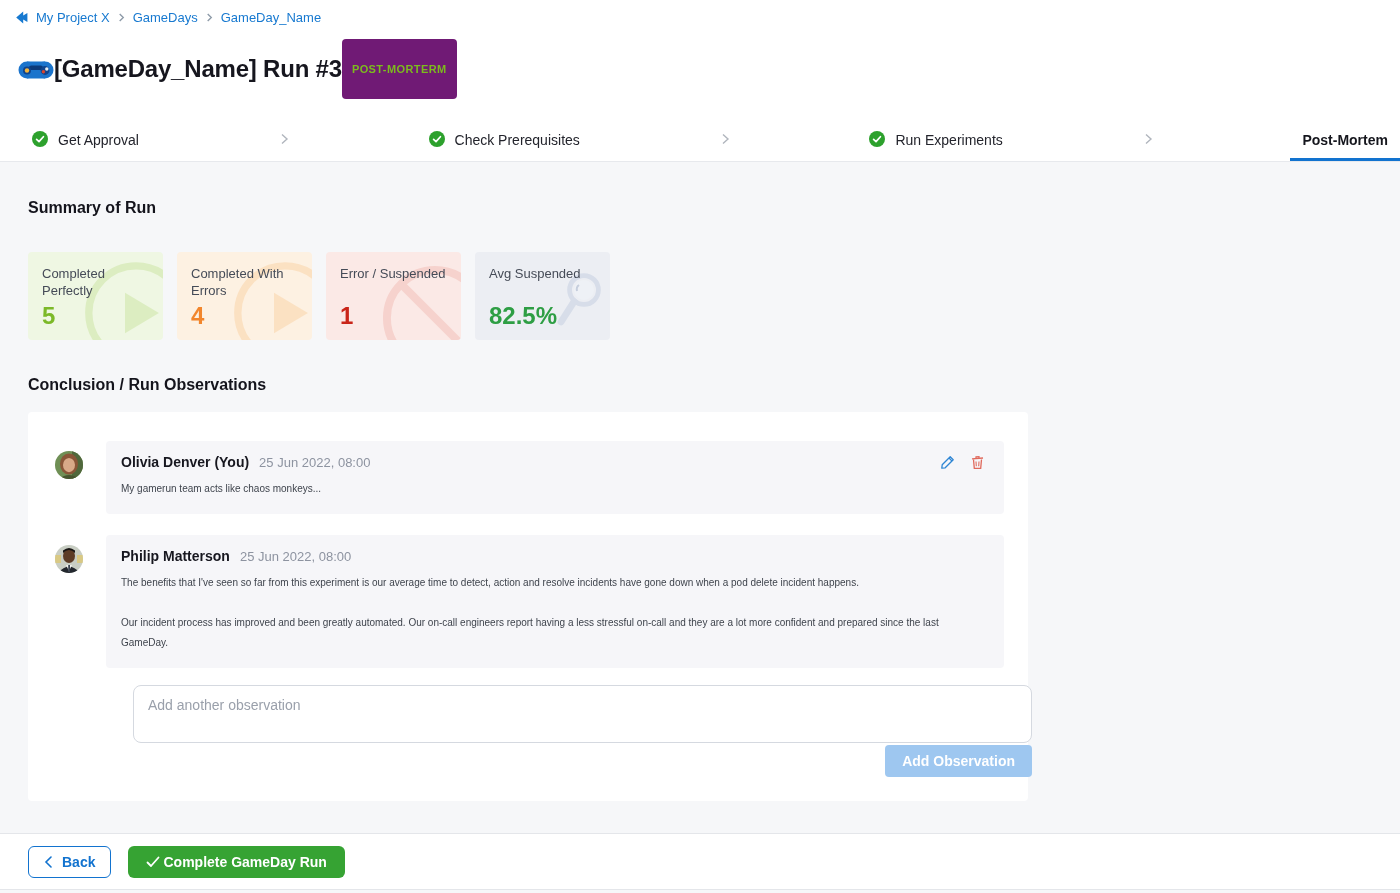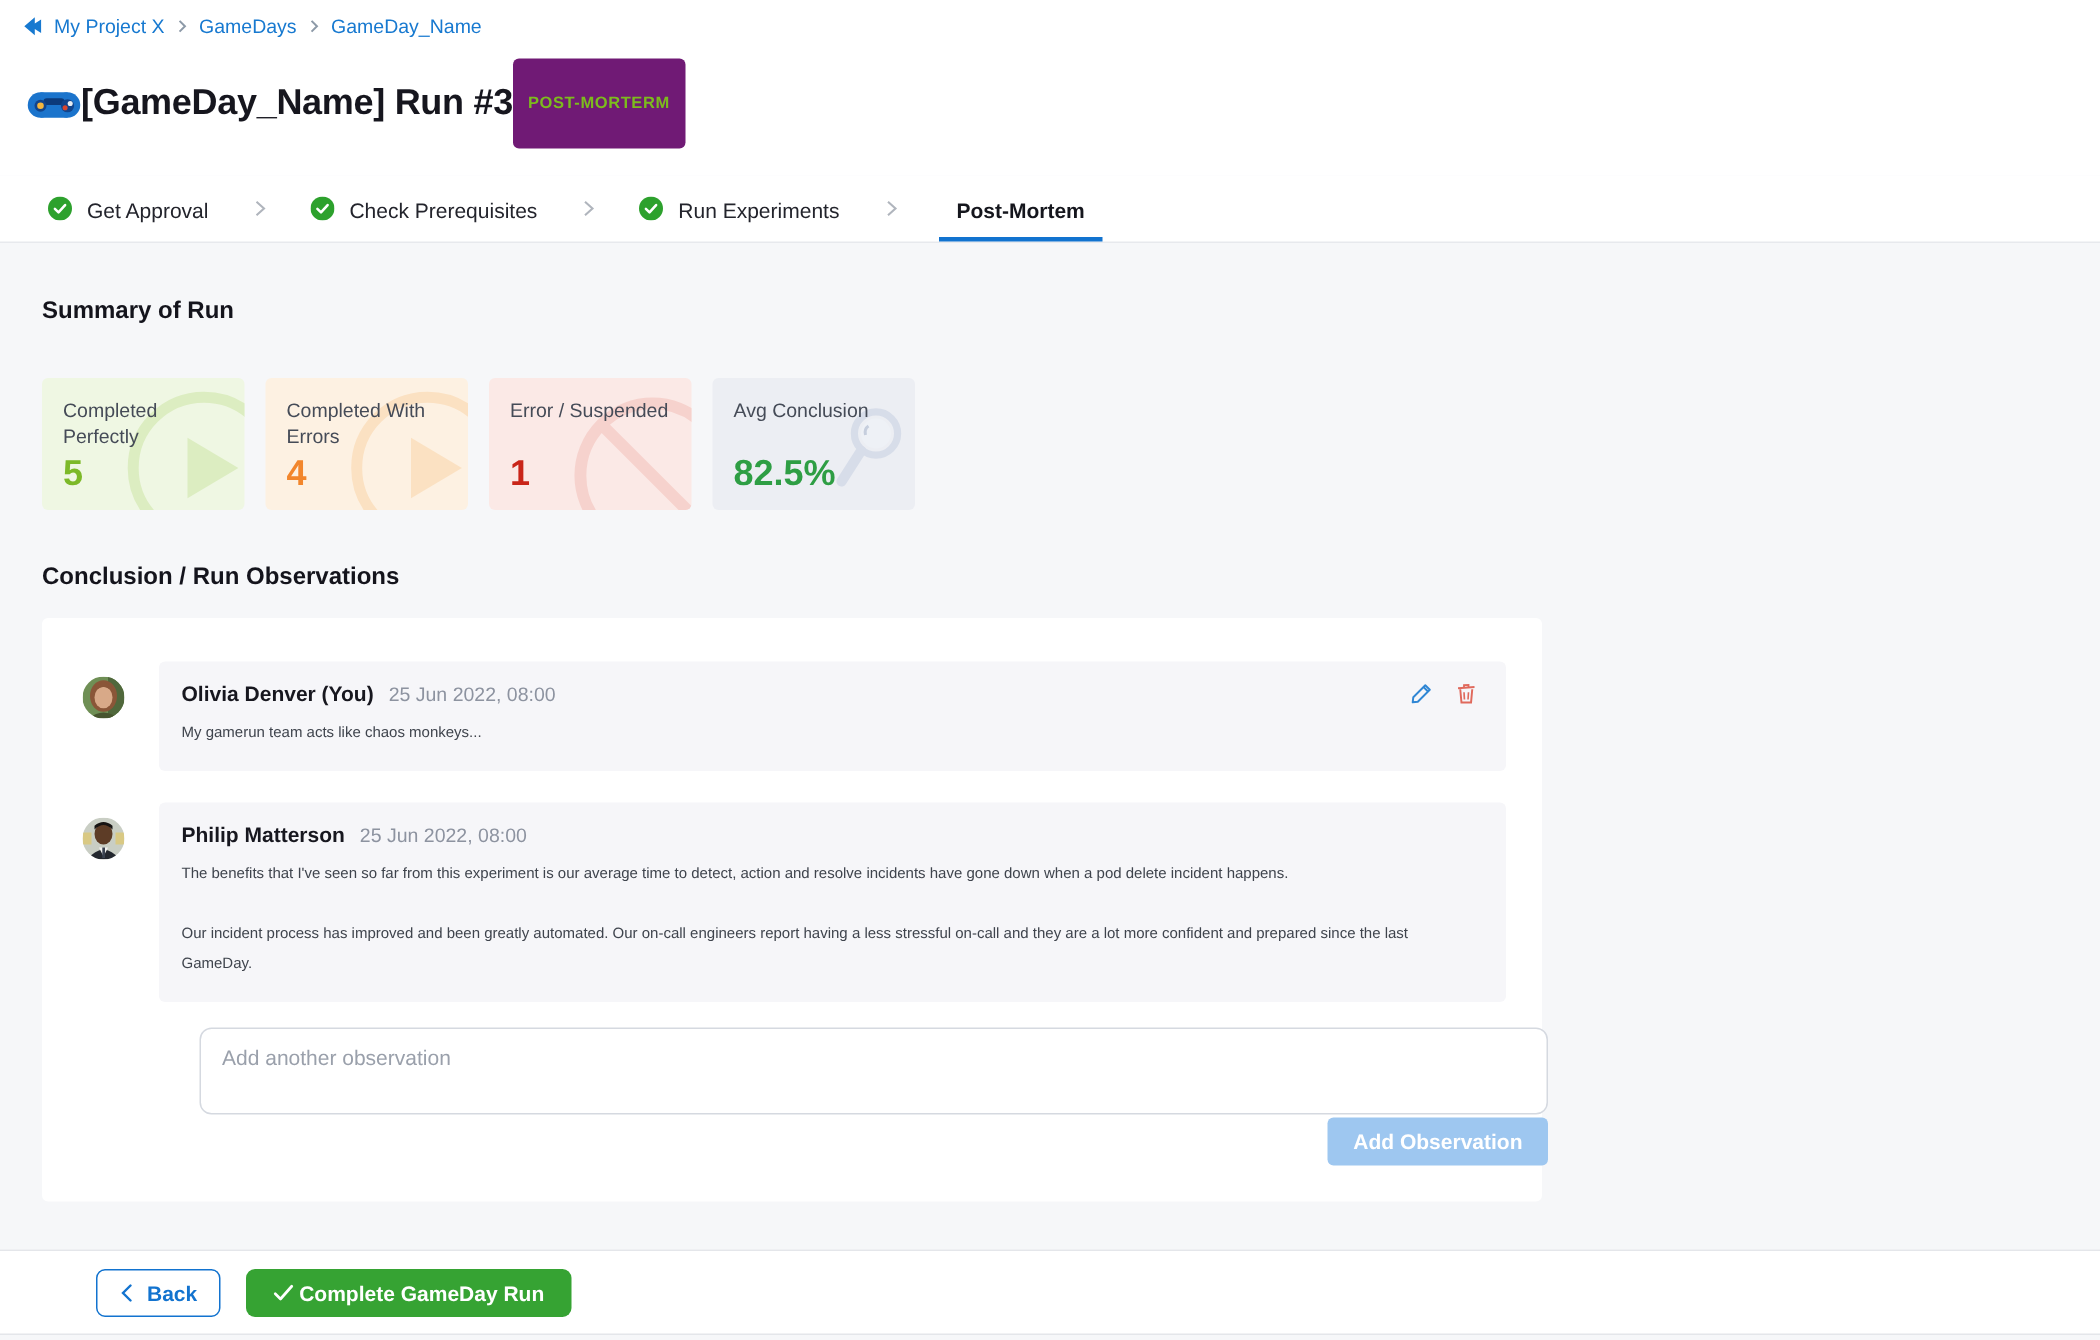--- a/index.html
+++ b/index.html
@@ -18,21 +18,21 @@
   .title-row { display: flex; align-items: center; padding: 14px 0 18px 4px; }
   .page-title { font-size: 24px; font-weight: bold; color: #16161e; letter-spacing: -0.2px; }
   .status-badge {
     background: #701a75; color: #7cbb1d; font-size: 11px; font-weight: bold;
     letter-spacing: 0.4px; padding: 24px 10px; border-radius: 4px;
   }
 
   
   .steps-bar {
     background: #fff; border-bottom: 1px solid #e7e9ed;
-    display: flex; align-items: stretch; padding-left: 30px; height: 45px;
+    display: flex; align-items: stretch; padding-left: 30px; height: 45px; justify-content: space-between;
   }
   .step { display: flex; align-items: center; gap: 10px; font-size: 14px; color: #23242c; position: relative; padding: 0 2px; cursor: pointer; }
   .step .step-label { padding-top: 1px; }
   .step.active .step-label { font-weight: bold; color: #15161d; }
   .step.active::after {
     content: ""; position: absolute; left: 0; right: 0; bottom: 0; height: 3px; background: #1273cf;
   }
   .step.active { padding: 0 12px; }
   .step-sep { display: flex; align-items: center; padding: 0 26px; color: #b0b5bd; }
   .check-badge { width: 16px; height: 16px; display: inline-flex; }
@@ -89,21 +89,21 @@
   .add-observation-btn {
     background: #9ec7f0; color: #fff; font-size: 14px; font-weight: bold;
     border: none; border-radius: 4px; padding: 8px 17px; cursor: pointer;
     font-family: "Liberation Sans", sans-serif;
   }
 
   
   .footer-bar {
     position: absolute; left: 0; right: 0; top: 833px; height: 57px;
     background: #fff; border-top: 1px solid #e4e6ea; border-bottom: 1px solid #e4e6ea;
-    display: flex; align-items: center; gap: 17px; padding-left: 64px;
+    display: flex; align-items: center; gap: 17px; padding-left: 28px;
   }
   .back-btn {
     display: inline-flex; align-items: center; gap: 9px;
     background: #fff; border: 1px solid #1273cf; color: #1273cf;
     font-size: 14px; font-weight: bold; border-radius: 6px; padding: 7px 15px; cursor: pointer;
     font-family: "Liberation Sans", sans-serif;
   }
   .complete-btn {
     display: inline-flex; align-items: center; gap: 3px;
     background: #36a333; border: none; color: #fff;
@@ -231,21 +231,21 @@
       <div class="stat-label">Error / Suspended</div>
       <div class="stat-value">1</div>
       <span class="stat-watermark wm-block">
         <svg width="112" height="112" viewBox="0 0 24 24">
             <circle cx="12" cy="12" r="10.3" fill="none" stroke="#f6d2cd" stroke-width="1.7"></circle>
             <line x1="4.8" y1="4.8" x2="19.2" y2="19.2" stroke="#f6d2cd" stroke-width="1.7"></line>
           </svg>
       </span>
     </div>
     <div class="stat-card card--gray">
-      <div class="stat-label">Avg Conclusion</div>
+      <div class="stat-label">Avg Suspended</div>
       <div class="stat-value">82.5%</div>
       <span class="stat-watermark wm-magnifier">
         <svg width="52" height="58" viewBox="0 0 26 29">
           <circle cx="16" cy="9" r="7.2" fill="none" stroke="#d7dde9" stroke-width="2.4"></circle>
           <circle cx="16" cy="9" r="5" fill="#eef1f6"></circle>
           <path d="M13.5 6.5 q-1.5 1 -1 3" fill="none" stroke="#c6cedd" stroke-width="1"></path>
           <line x1="11" y1="14.8" x2="4.5" y2="25" stroke="#d7dde9" stroke-width="3.4" stroke-linecap="round"></line>
         </svg>
       </span>
     </div>

